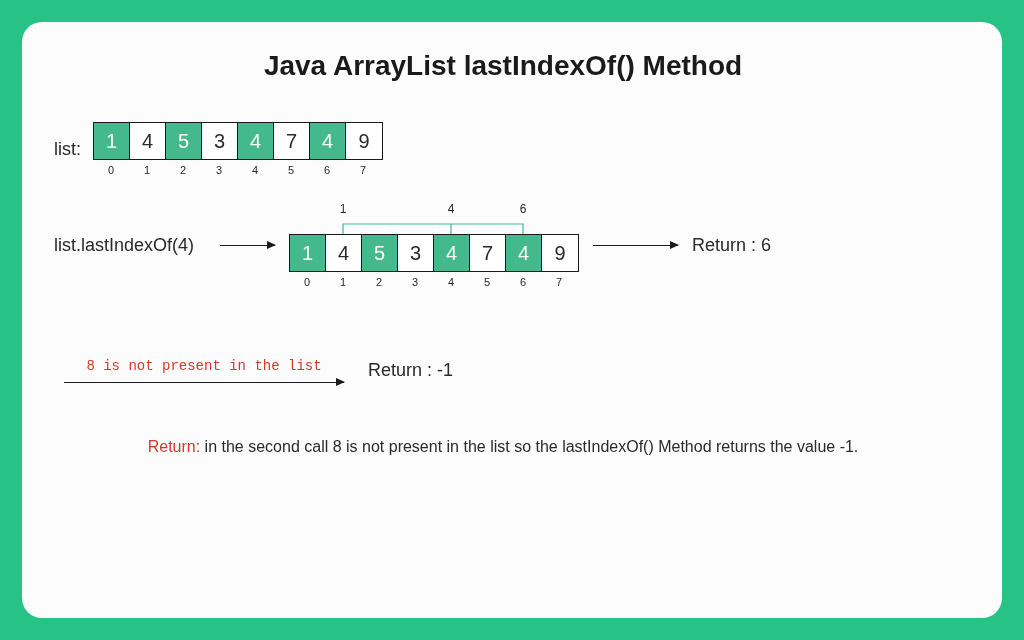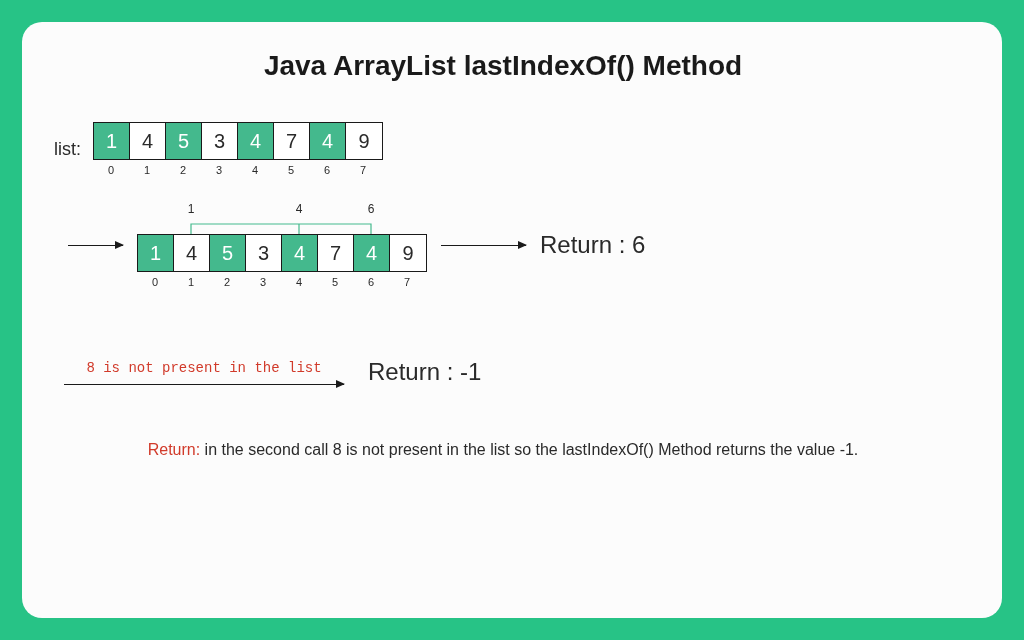--- a/index.html
+++ b/index.html
@@ -98,21 +98,21 @@
     display: flex;
     align-items: center;
     margin-bottom: 70px;
   }
   .row2 .array-col {
     display: flex;
     flex-direction: column;
     align-items: flex-start;
   }
   .return {
-    font-size: 24px;
+    font-size: 18px;
     color: #2a2a2a;
     white-space: nowrap;
   }
   .row3 {
     display: flex;
     align-items: center;
     margin-bottom: 55px;
   }
   .row3-arrow-wrap {
     position: relative;
@@ -164,20 +164,21 @@
         <div class="idx">3</div>
         <div class="idx">4</div>
         <div class="idx">5</div>
         <div class="idx">6</div>
         <div class="idx">7</div>
       </div>
     </div>
   </div>
 
   <div class="row2">
+    <span class="label">list.lastIndexOf(4)</span>
     <div class="arrow" style="width:55px"></div>
     <div class="array-col">
       <div class="top-indices">
         <div class="topidx"></div>
         <div class="topidx">1</div>
         <div class="topidx"></div>
         <div class="topidx"></div>
         <div class="topidx">4</div>
         <div class="topidx"></div>
         <div class="topidx">6</div>

